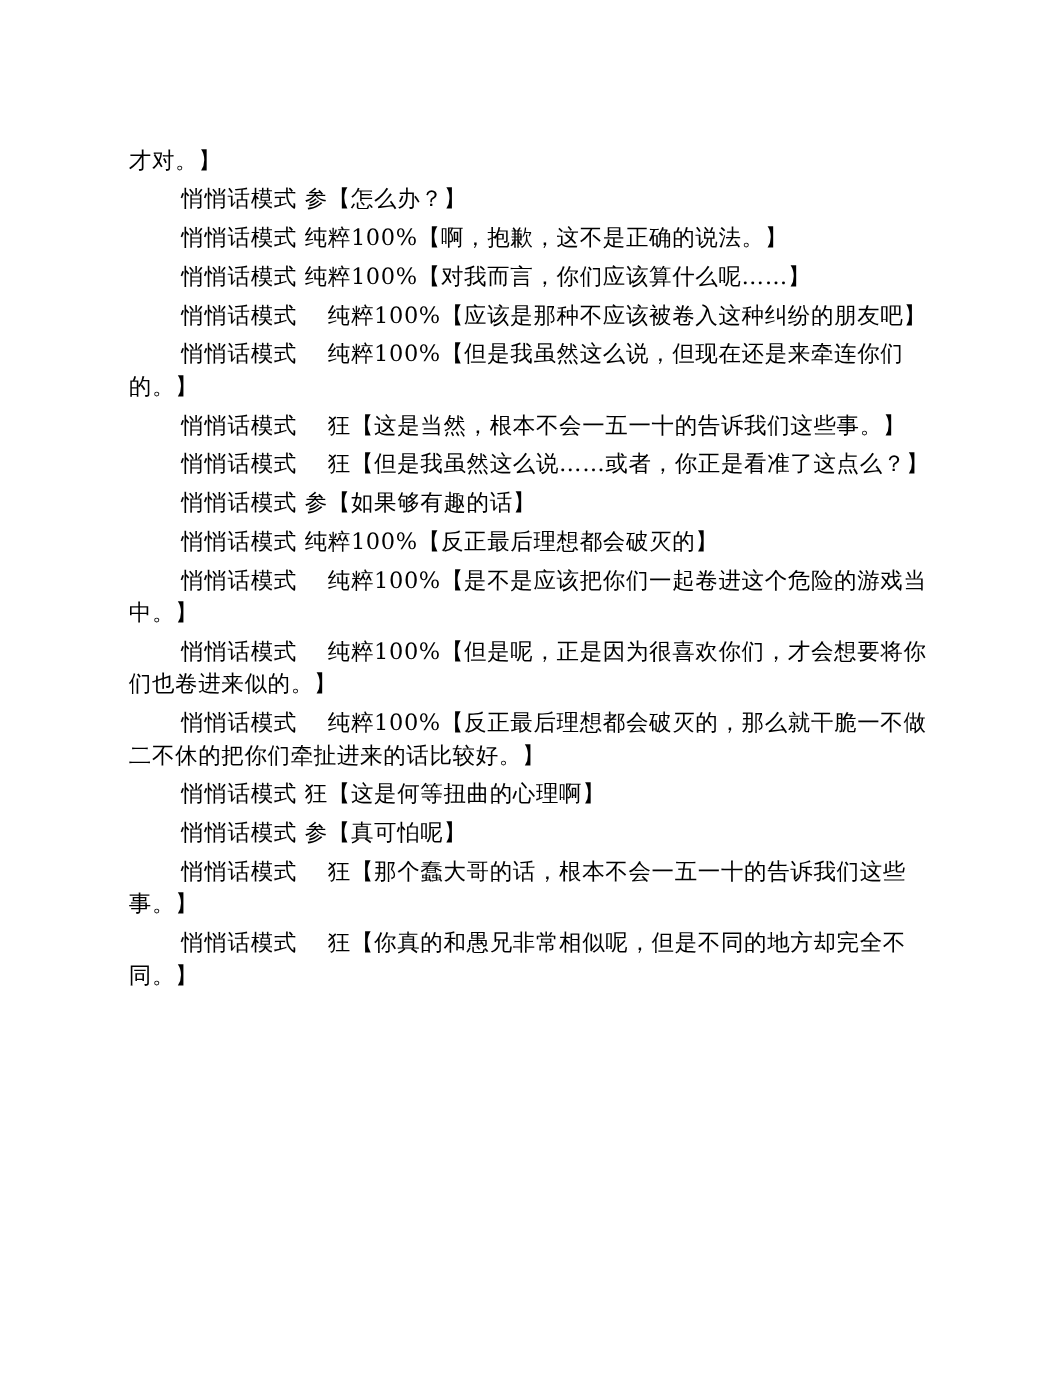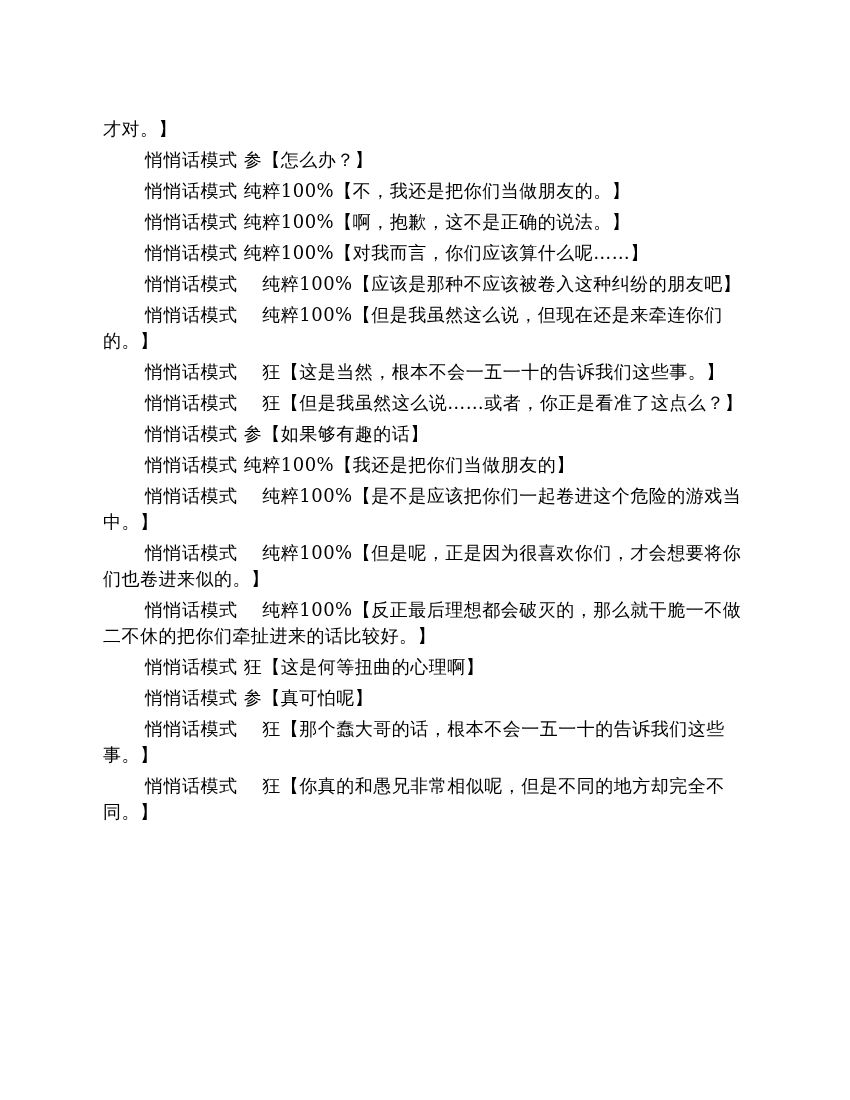--- a/index.html
+++ b/index.html
@@ -27,29 +27,28 @@
       word-break: break-all;
     }
     .para.cont { text-indent: 0; }
   </style>
 </head>
 <body>
 
 <div class="page">
   <p class="para cont"><span>才对。】</span></p>
   <p class="para"><span>悄悄话模式</span> <span>参</span><span>【怎么办？】</span></p>
-  <p class="para"><span>悄悄话模式</span> <span>纯粹100%</span><span>【不，我还是把你们当做朋友的。】</span></p>
   <p class="para"><span>悄悄话模式</span> <span>纯粹100%</span><span>【啊，抱歉，这不是正确的说法。】</span></p>
   <p class="para"><span>悄悄话模式</span> <span>纯粹100%</span><span>【对我而言，你们应该算什么呢……】</span></p>
   <p class="para"><span>悄悄话模式</span> <span>　纯粹100%</span><span>【应该是那种不应该被卷入这种纠纷的朋友吧】</span></p>
   <p class="para"><span>悄悄话模式</span> <span>　纯粹100%</span><span>【但是我虽然这么说，但现在还是来牵连你们的。】</span></p>
   <p class="para"><span>悄悄话模式</span> <span>　狂</span><span>【这是当然，根本不会一五一十的告诉我们这些事。】</span></p>
   <p class="para"><span>悄悄话模式</span> <span>　狂</span><span>【但是我虽然这么说……或者，你正是看准了这点么？】</span></p>
   <p class="para"><span>悄悄话模式</span> <span>参</span><span>【如果够有趣的话】</span></p>
-  <p class="para"><span>悄悄话模式</span> <span>纯粹100%</span><span>【我还是把你们当做朋友的】</span></p>
+  <p class="para"><span>悄悄话模式</span> <span>纯粹100%</span><span>【反正最后理想都会破灭的】</span></p>
   <p class="para"><span>悄悄话模式</span> <span>　纯粹100%</span><span>【是不是应该把你们一起卷进这个危险的游戏当中。】</span></p>
   <p class="para"><span>悄悄话模式</span> <span>　纯粹100%</span><span>【但是呢，正是因为很喜欢你们，才会想要将你们也卷进来似的。】</span></p>
   <p class="para"><span>悄悄话模式</span> <span>　纯粹100%</span><span>【反正最后理想都会破灭的，那么就干脆一不做二不休的把你们牵扯进来的话比较好。】</span></p>
   <p class="para"><span>悄悄话模式</span> <span>狂</span><span>【这是何等扭曲的心理啊】</span></p>
   <p class="para"><span>悄悄话模式</span> <span>参</span><span>【真可怕呢】</span></p>
   <p class="para"><span>悄悄话模式</span> <span>　狂</span><span>【那个蠢大哥的话，根本不会一五一十的告诉我们这些事。】</span></p>
   <p class="para"><span>悄悄话模式</span> <span>　狂</span><span>【你真的和愚兄非常相似呢，但是不同的地方却完全不同。】</span></p>
 </div>
 
 </body></html>

